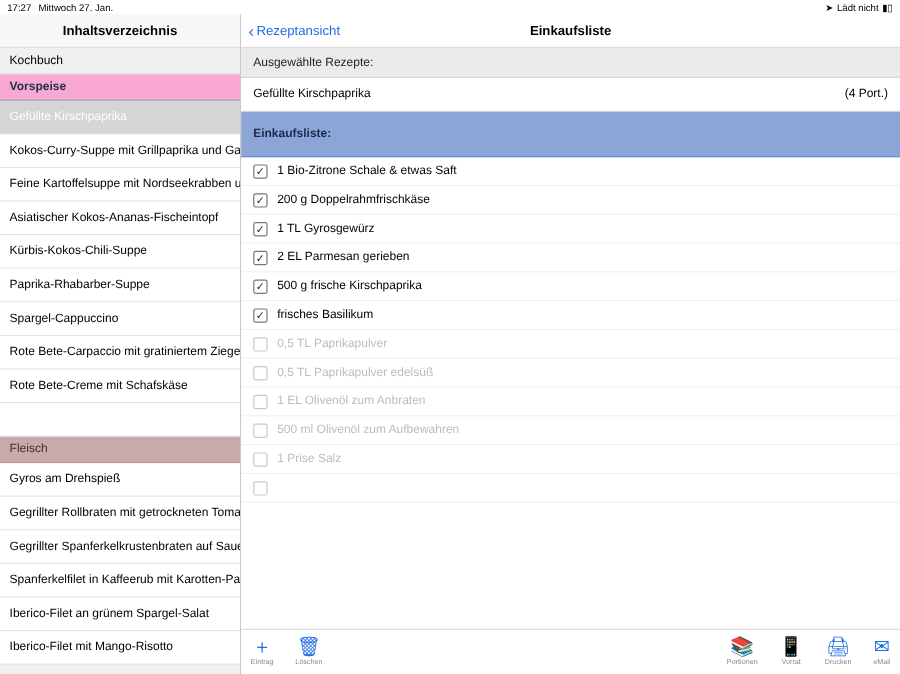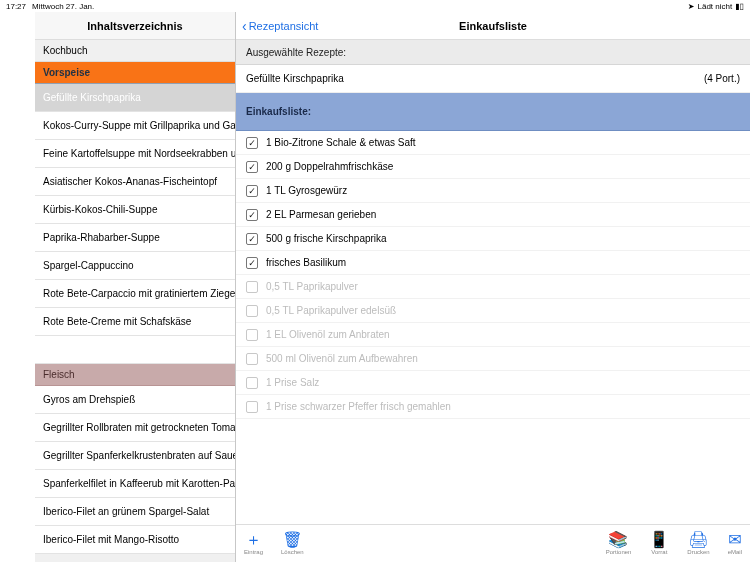--- a/index.html
+++ b/index.html
@@ -1,25 +1,25 @@
 <!DOCTYPE html>
 <html><head>
 <meta charset="utf-8">
 <style>
 * { margin: 0; padding: 0; box-sizing: border-box; }
 html, body { width: 750px; height: 562px; font-family: -apple-system, "Helvetica Neue", Arial, sans-serif; font-size: 10px; background: #fff; overflow: hidden; }
 .statusbar { position: absolute; top: 0; left: 0; right: 0; height: 12px; display: flex; align-items: center; justify-content: space-between; padding: 0 6px; font-size: 8px; color: #000; background: #fff; gap: 24px; }
 .statusbar .left { display: flex; gap: 6px; align-items: center; }
 .statusbar .right { display: flex; gap: 3px; align-items: center; }
-.app { position: absolute; top: 12px; left: 0; right: 0; bottom: 0; display: flex; margin-left: 35px; }
+.app { position: absolute; top: 12px; left: 0; right: 0; bottom: 0; display: flex; }
 
 .sidebar { width: 201px; border-right: 1px solid #c7c7c7; display: flex; flex-direction: column; background: #f0f0f0; }
 .sidebar-title { height: 28px; display: flex; align-items: center; justify-content: center; font-weight: 600; font-size: 11px; background: #f7f7f7; border-bottom: 1px solid #ddd; }
 .sidebar-sub { height: 22px; display: flex; align-items: center; padding: 0 8px; font-size: 10px; background: #f0f0f0; border-bottom: 1px solid #ddd; }
-.cat-vorspeise { height: 22px; display: flex; align-items: center; padding: 0 8px; font-size: 10px; font-weight: 600; background: #f97316; color: #233244; border-bottom: 1px solid #8fa0b4; }
+.cat-vorspeise { height: 22px; display: flex; align-items: center; padding: 0 8px; font-size: 10px; font-weight: 600; background: #f9a8d4; color: #233244; border-bottom: 1px solid #8fa0b4; }
 .cat-fleisch  { height: 22px; display: flex; align-items: center; padding: 0 8px; font-size: 10px; font-weight: 400; background: #c8aaaa; color: #4a2c2c; border-bottom: 1px solid #b89494; }
 .recipe-item { height: 28px; display: flex; align-items: center; padding: 0 8px; font-size: 10px; background: #fff; border-bottom: 1px solid #e3e3e3; white-space: nowrap; overflow: hidden; text-overflow: ellipsis; cursor: pointer; }
 .recipe-item.selected { background: #d5d5d5; color: #fff; }
 .spacer-row { height: 28px; background: #fff; border-bottom: 1px solid #e3e3e3; }
 
 .main { flex: 1; display: flex; flex-direction: column; background: #fff; }
 .main-header { height: 28px; display: flex; align-items: center; border-bottom: 1px solid #ddd; position: relative; }
 .back-btn { display: flex; align-items: center; gap: 2px; color: #1f6fe4; font-size: 11px; padding: 0 6px; cursor: pointer; }
 .back-chevron { font-size: 14px; line-height: 1; }
 .main-title { position: absolute; left: 0; right: 0; text-align: center; font-size: 11px; font-weight: 600; pointer-events: none; }
@@ -138,21 +138,20 @@
         <div class="ing-row unchecked">
           <div class="checkbox"></div>
           <span>500 ml Olivenöl zum Aufbewahren</span>
         </div>
         <div class="ing-row unchecked">
           <div class="checkbox"></div>
           <span>1 Prise Salz</span>
         </div>
         <div class="ing-row unchecked">
           <div class="checkbox"></div>
-          <span>1 Prise schwarzer Pfeffer frisch gemahlen</span>
         </div>
       </div>
 
     <div class="toolbar">
       <div class="toolbar-group" id="toolbar-left">
           <div class="tb-btn">
             <div class="tb-icon">＋</div>
             <div class="tb-label">Eintrag</div>
           </div>
           <div class="tb-btn">

